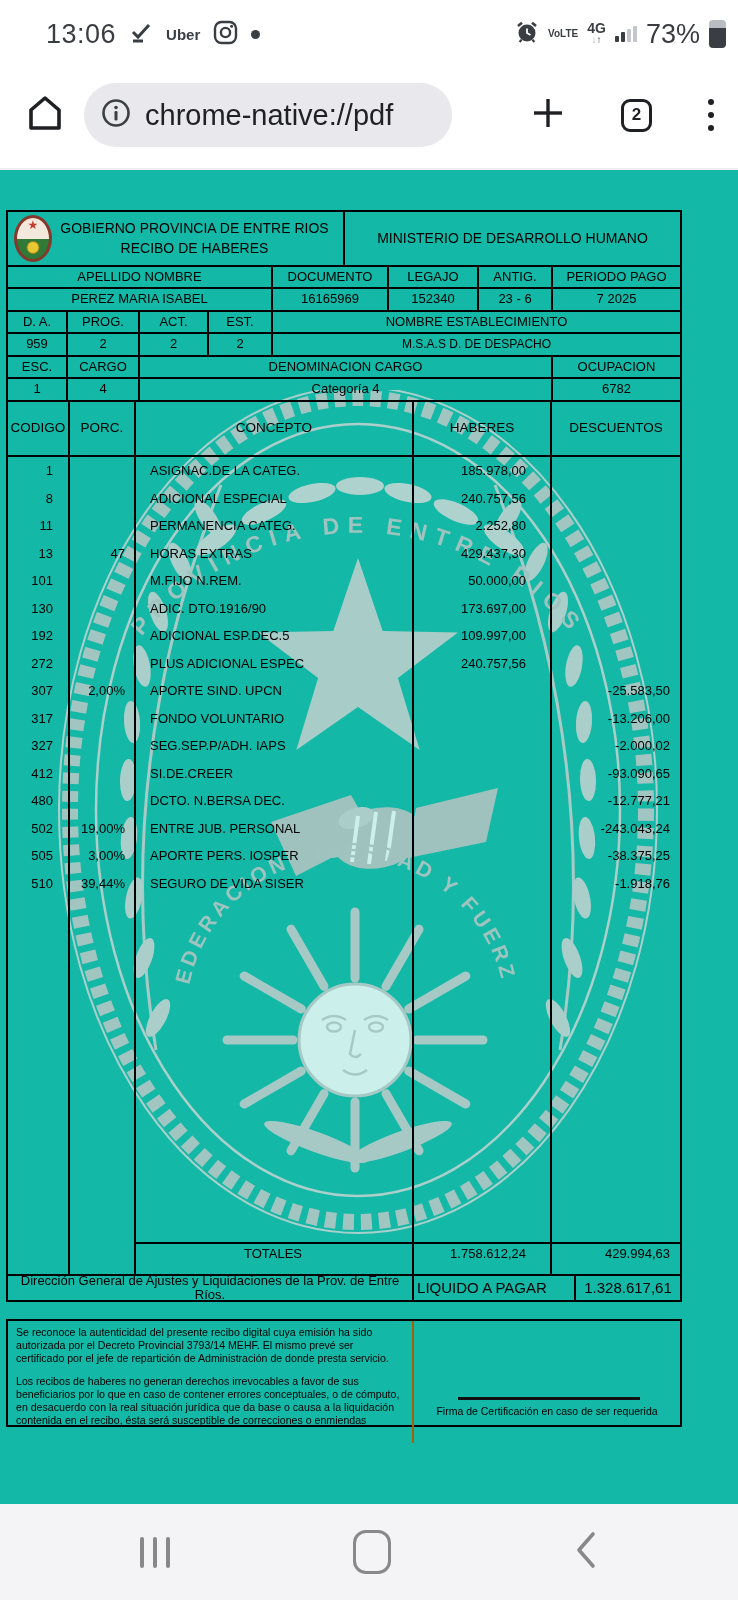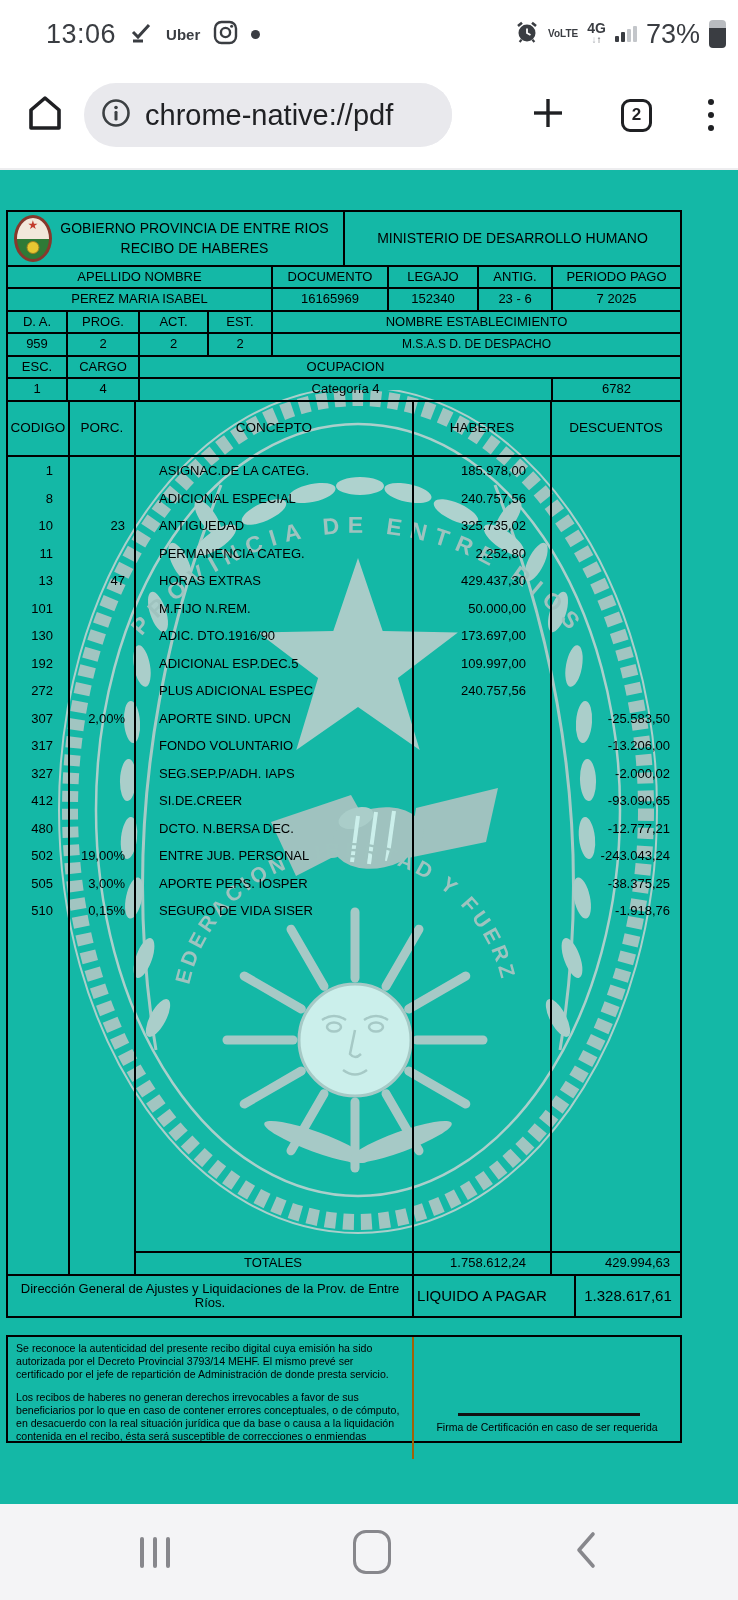--- a/index.html
+++ b/index.html
@@ -53,27 +53,27 @@
   .pos{grid-template-columns:58px 72px 413px 129px;}
   .rh{height:24px;} .rv{height:25px;}
   .small-val{font-size:12px;}
   .conh{grid-template-columns:60px 66px 278px 138px 130px;height:57px;}
   .conh .cell{font-size:13.5px;}
   .conbody{border:2px solid #000;margin-top:-2px;position:relative;height:821px;}
   .vline{position:absolute;top:0;bottom:0;width:2px;background:#000;}
   .crow{display:grid;grid-template-columns:60px 66px 278px 138px 130px;height:27.5px;align-items:center;font-size:13px;}
   .c-codigo{text-align:right;padding-right:15px;}
   .c-porc{text-align:right;padding-right:9px;}
-  .c-concepto{text-align:left;padding-left:25px;white-space:nowrap;}
+  .c-concepto{text-align:left;padding-left:16px;white-space:nowrap;}
   .c-haberes{text-align:right;padding-right:24px;}
   .c-descuentos{text-align:right;padding-right:10px;}
-  .totrow{position:absolute;left:0;right:0;bottom:0;height:23px;display:grid;grid-template-columns:60px 66px 278px 138px 130px;align-items:center;font-size:13px;}
+  .totrow{position:absolute;left:0;right:0;bottom:9px;height:23px;display:grid;grid-template-columns:60px 66px 278px 138px 130px;align-items:center;font-size:13px;}
   .totborder{position:absolute;left:126px;right:0;top:0;height:2px;background:#000;}
   .tot-label{text-align:center;}
-  .liq{grid-template-columns:404px 138px 130px;height:44px;}
+  .liq{grid-template-columns:404px 138px 130px;height:28px;}
   .liq .office{font-size:13px;padding:0 10px;}
   .liq .liq-label{font-size:15px;}
   .liq .liq-value{font-size:15px;margin-left:24px;}
   .docgap{height:5px;}
   .footerbox{border:2px solid #000;display:grid;grid-template-columns:404px 268px;height:108px;margin-top:12px;}
   .f-left{padding:5px 8px;font-size:10.6px;line-height:1.21;text-align:left;}
   .f-left p{margin:0 0 11px 0;}
   .f-right{border-left:2px solid #a16207;position:relative;}
   .sigline{position:absolute;left:44px;width:182px;height:3px;background:#111;top:76px;}
   .siglabel{position:absolute;top:84px;left:0;right:0;text-align:center;font-size:10.5px;}
@@ -306,20 +306,21 @@
       <div class="cell">959</div>
       <div class="cell">2</div>
       <div class="cell">2</div>
       <div class="cell">2</div>
       <div class="cell small-val">M.S.A.S D. DE DESPACHO</div>
     </div>
 
     <div class="sec pos rh">
       <div class="cell">ESC.</div>
       <div class="cell">CARGO</div>
+      <div class="cell">DENOMINACION CARGO</div>
       <div class="cell">OCUPACION</div>
     </div>
     <div class="sec pos rv">
       <div class="cell">1</div>
       <div class="cell">4</div>
       <div class="cell">Categoría 4</div>
       <div class="cell">6782</div>
     </div>
 
     <div class="sec conh">
@@ -345,27 +346,20 @@
   </div>
 
   <div class="crow">
     <div class="c-codigo">8</div>
     <div class="c-porc"></div>
     <div class="c-concepto">ADICIONAL ESPECIAL</div>
     <div class="c-haberes">240.757,56</div>
     <div class="c-descuentos"></div>
   </div>
 
-  <div class="crow">
-    <div class="c-codigo">10</div>
-    <div class="c-porc">23</div>
-    <div class="c-concepto">ANTIGUEDAD</div>
-    <div class="c-haberes">325.735,02</div>
-    <div class="c-descuentos"></div>
-  </div>
 
   <div class="crow">
     <div class="c-codigo">11</div>
     <div class="c-porc"></div>
     <div class="c-concepto">PERMANENCIA CATEG.</div>
     <div class="c-haberes">2.252,80</div>
     <div class="c-descuentos"></div>
   </div>
 
   <div class="crow">
@@ -459,21 +453,21 @@
   <div class="crow">
     <div class="c-codigo">505</div>
     <div class="c-porc">3,00%</div>
     <div class="c-concepto">APORTE PERS. IOSPER</div>
     <div class="c-haberes"></div>
     <div class="c-descuentos">-38.375,25</div>
   </div>
 
   <div class="crow">
     <div class="c-codigo">510</div>
-    <div class="c-porc">0,15%</div>
+    <div class="c-porc">39,44%</div>
     <div class="c-concepto">SEGURO DE VIDA SISER</div>
     <div class="c-haberes"></div>
     <div class="c-descuentos">-1.918,76</div>
   </div>
 </div>
       <div class="totrow">
         <div class="totborder"></div>
         <div></div>
           <div></div>
         <div class="tot-label">TOTALES</div>

